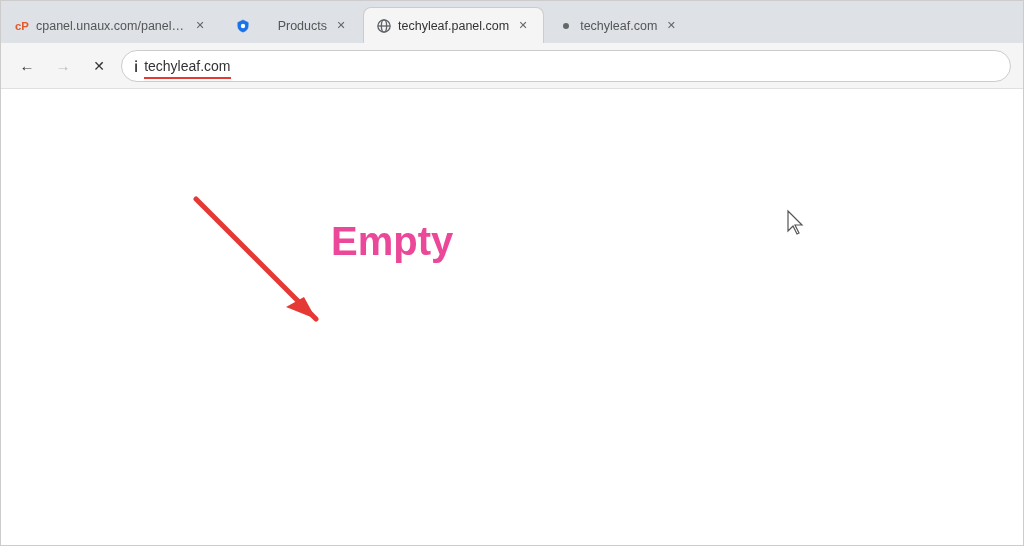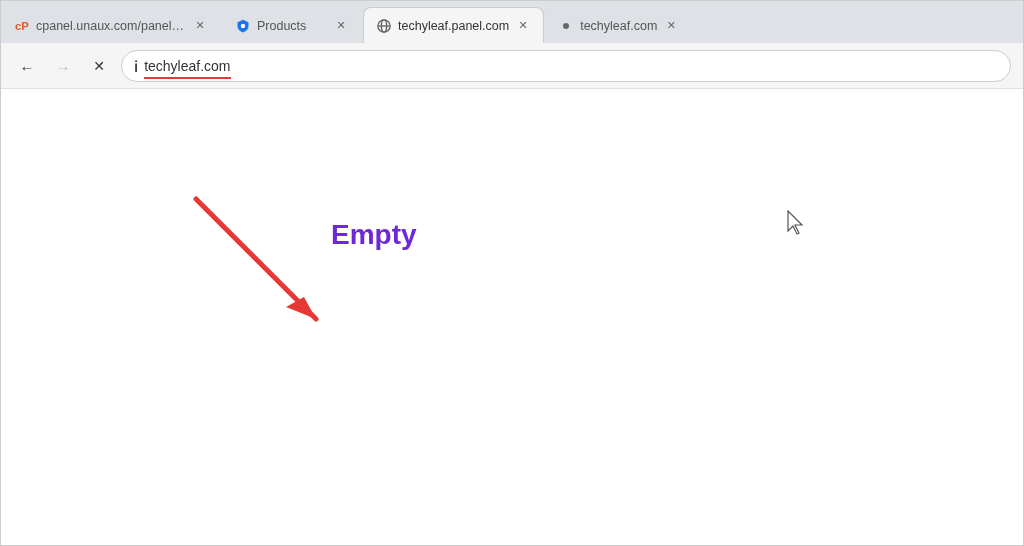--- a/index.html
+++ b/index.html
@@ -2,21 +2,21 @@
 <html><head>
   <meta charset="utf-8">
   <style>
     * { margin: 0; padding: 0; box-sizing: border-box; }
     body { font-family: -apple-system, BlinkMacSystemFont, 'Segoe UI', Arial, sans-serif; background: #f0f0f0; width: 1024px; height: 546px; overflow: hidden; }
 
     
     .browser-frame { width: 1024px; height: 546px; background: #f5f5f5; display: flex; flex-direction: column; border: 1px solid #ccc; }
 
     
-    .tab-bar { display: flex; align-items: stretch; background: #dee1e6; height: 42px; padding-top: 6px; padding-left: 0; }
+    .tab-bar { display: flex; align-items: stretch; background: #dee1e6; height: 42px; padding-top: 6px; padding-left: 0; text-align: right; }
 
     .tab { display: flex; align-items: center; height: 36px; padding: 0 12px; background: #f5f5f5; border-radius: 8px 8px 0 0; font-size: 13px; color: #333; max-width: 220px; min-width: 140px; position: relative; gap: 6px; cursor: pointer; border: 1px solid #ccc; border-bottom: none; margin-right: 1px; }
 
     .tab.inactive { background: #dee1e6; border-color: transparent; color: #555; }
 
     .tab-favicon { width: 16px; height: 16px; flex-shrink: 0; display: flex; align-items: center; justify-content: center; }
 
     .tab-title { flex: 1; overflow: hidden; text-overflow: ellipsis; white-space: nowrap; font-size: 12.5px; }
 
     .tab-close { width: 16px; height: 16px; border-radius: 50%; display: flex; align-items: center; justify-content: center; font-size: 11px; color: #666; flex-shrink: 0; cursor: pointer; }
@@ -38,21 +38,21 @@
     .address-text { font-size: 14px; color: #333; }
     .address-line { position: absolute; bottom: -4px; left: 0; width: 100%; height: 2px; background: #e53935; }
 
     
     .page-content { flex: 1; background: #fff; position: relative; overflow: hidden; }
 
     
     .arrow-annotation { position: absolute; top: 100px; left: 155px; }
 
     
-    .empty-text { position: absolute; top: 130px; left: 330px; font-size: 28px; font-weight: bold; color: #6d28d9; }
+    .empty-text { position: absolute; top: 130px; left: 330px; font-size: 40px; font-weight: bold; color: #ec4899; }
 
     
     .cursor-icon { position: absolute; top: 120px; right: 215px; }
 
     
     .cpanel-icon { display: flex; align-items: center; justify-content: center; width: 16px; height: 16px; }
     .cpanel-icon svg { width: 14px; height: 14px; }
 
     
     .shield-icon { width: 14px; height: 14px; }

